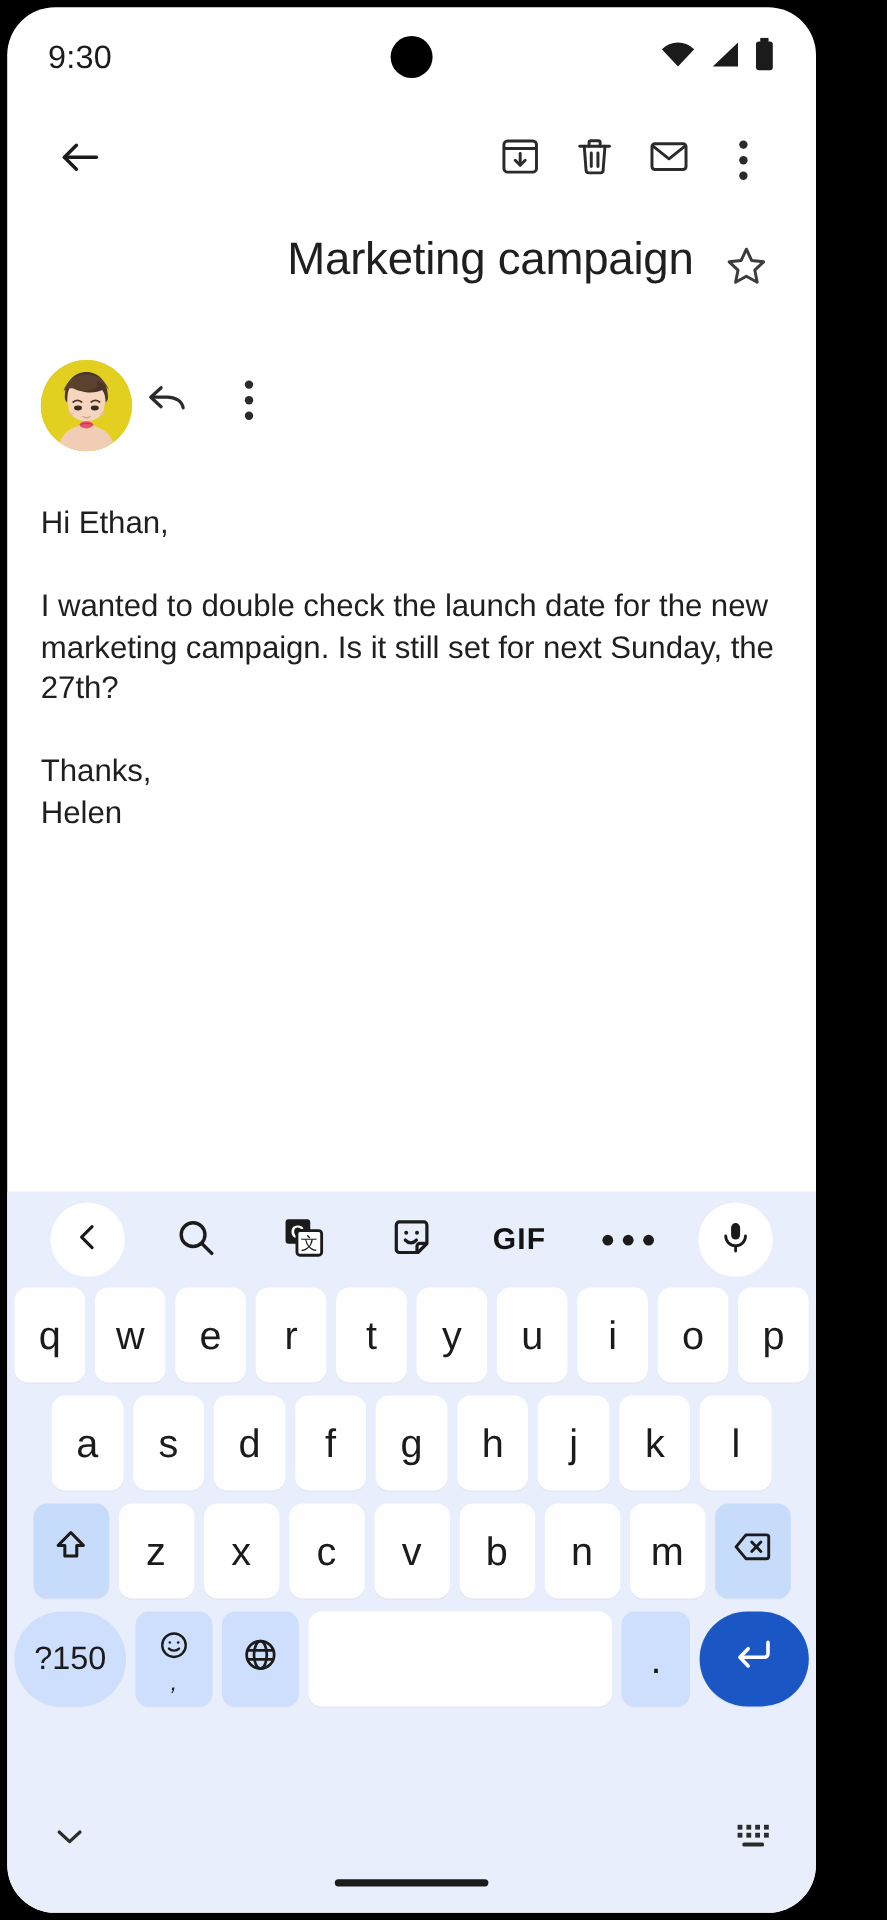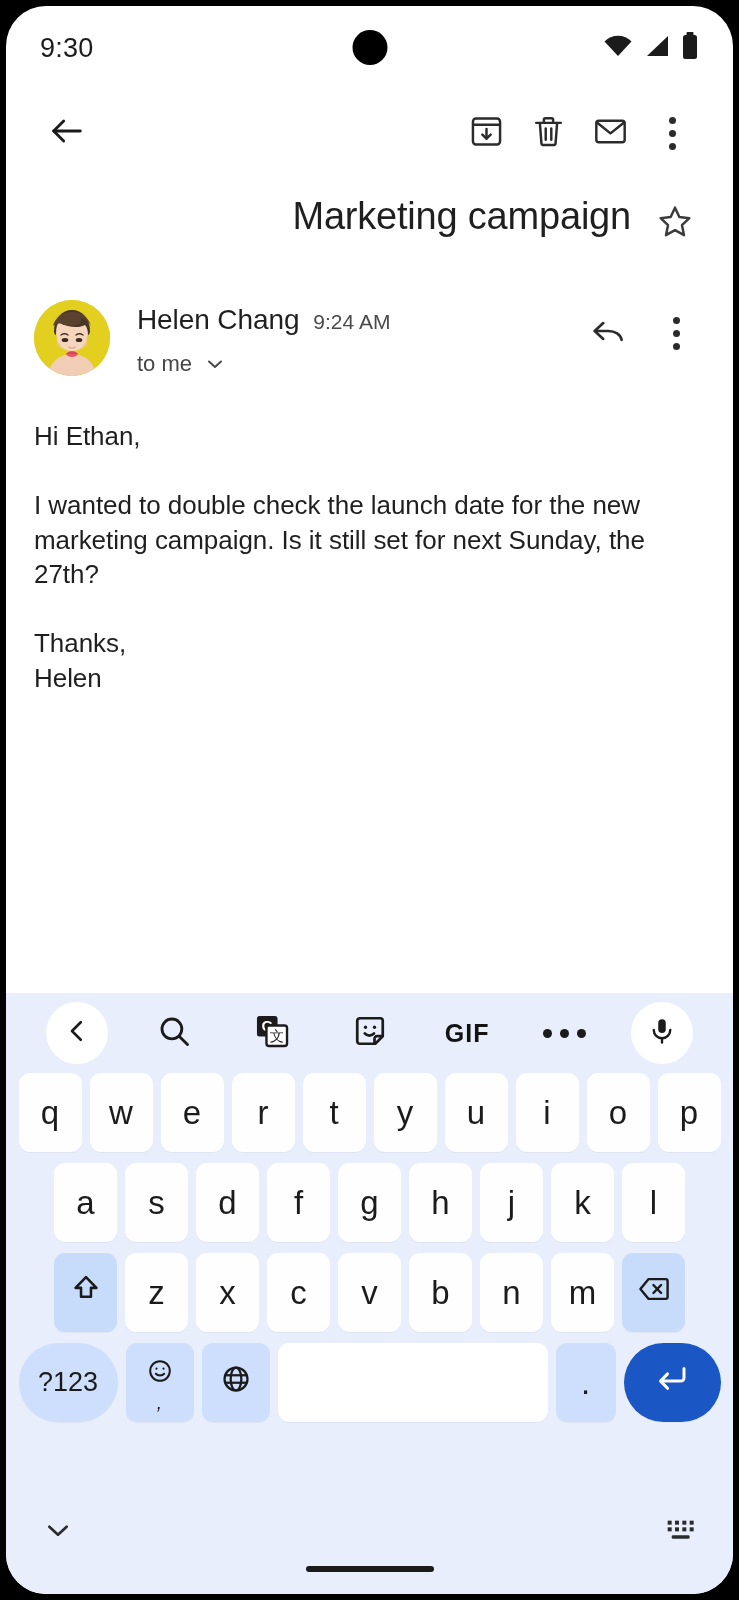--- a/index.html
+++ b/index.html
@@ -9,21 +9,21 @@
     -webkit-font-smoothing:antialiased;
   }
   #phone {
     position:relative;
     width:739px; height:1600px;
     background:#000;
     overflow:hidden;
   }
   #screen {
     position:absolute; left:6px; top:6px;
-    width:727px; height:1588px;
+    width:674px; height:1588px;
     background:#ffffff;
     border-radius:40px;
     overflow:hidden;
   }
 
   
   .statusbar {
     position:relative; height:84px;
     display:flex; align-items:center;
     padding:0 34px;
@@ -301,34 +301,20 @@
           <ellipse cx="45" cy="40" rx="3.3" ry="2" fill="#3a2a1d"></ellipse>
           <path d="M27 35c2-1.5 5-1.5 7 0" stroke="#4a3626" stroke-width="1.4" fill="none" stroke-linecap="round"></path>
           <path d="M42 35c2-1.5 5-1.5 7 0" stroke="#4a3626" stroke-width="1.4" fill="none" stroke-linecap="round"></path>
           <path d="M35 47c1.5 1.5 4.5 1.5 6 0" stroke="#d8a894" stroke-width="1.2" fill="none" stroke-linecap="round"></path>
           <ellipse cx="38" cy="54" rx="5.5" ry="3" fill="#e8536b"></ellipse>
           <path d="M32.5 54c2-1.6 9-1.6 11 0" stroke="#c23a52" stroke-width="0.9" fill="none"></path>
           <ellipse cx="25" cy="45" rx="2.2" ry="1.6" fill="#f3b9a6" opacity="0.6"></ellipse>
           <ellipse cx="51" cy="45" rx="2.2" ry="1.6" fill="#f3b9a6" opacity="0.6"></ellipse>
         </svg>
       </div>
-      <div class="sender-meta">
-        <div class="sender-line1">
-          <span class="sender-name">Helen Chang</span>
-          <span class="sender-time">9:24 AM</span>
-        </div>
-        <div class="sender-line2">
-          <span class="to-me">to me</span>
-          <span class="chev-small">
-            <svg width="24" height="24" viewBox="0 0 24 24" fill="none" stroke="#464646" stroke-width="1.9" stroke-linecap="round" stroke-linejoin="round">
-                <path d="M6 9.5l6 5.5 6-5.5"></path>
-              </svg>
-          </span>
-        </div>
-      </div>
       <div class="sender-actions">
         <div class="sa-btn">
           <span>
             <svg width="38" height="38" viewBox="0 0 24 24" fill="none" stroke="#2b2b2b" stroke-width="1.7" stroke-linecap="round" stroke-linejoin="round">
               <path d="M9 7L3.6 12 9 17"></path>
                 <path d="M3.8 12h8.4c4.2 0 7.8 2 8.4 5.6"></path>
             </svg>
           </span>
         </div>
         <div class="sa-btn">
@@ -459,21 +445,21 @@
             <span>
               <svg width="36" height="34" viewBox="0 0 24 24" fill="none" stroke="#1b1b1b" stroke-width="1.7" stroke-linejoin="round" stroke-linecap="round">
                 <path d="M8.2 5h12.1a1.3 1.3 0 0 1 1.3 1.3v11.4a1.3 1.3 0 0 1-1.3 1.3H8.2L2.4 12z"></path>
                 <path d="M11.6 9.2l5.4 5.6"></path>
                   <path d="M17 9.2l-5.4 5.6"></path>
               </svg>
             </span>
           </div>
         </div>
         <div class="kb-row r4">
-          <div class="key k123">?123</div>
+          <div class="key k123">?150</div>
           <div class="key kemoji">
             <span>
               <svg width="28" height="28" viewBox="0 0 24 24" fill="none" stroke="#1b1b1b" stroke-width="1.7">
                 <circle cx="12" cy="12" r="8.4"></circle>
                 <circle cx="9" cy="10" r="0.9" fill="#1b1b1b" stroke="none"></circle>
                 <circle cx="15" cy="10" r="0.9" fill="#1b1b1b" stroke="none"></circle>
                 <path d="M8.4 14.4c1.9 2 5.3 2 7.2 0" stroke-linecap="round"></path>
               </svg>
             </span>
             <span class="emoji-sub">,</span>

